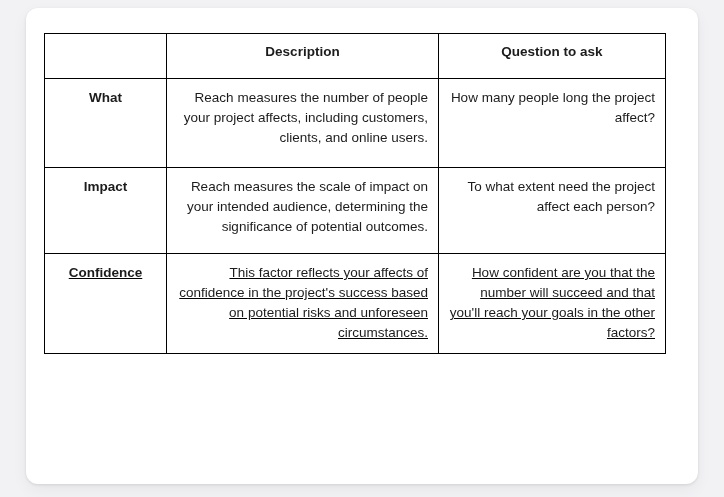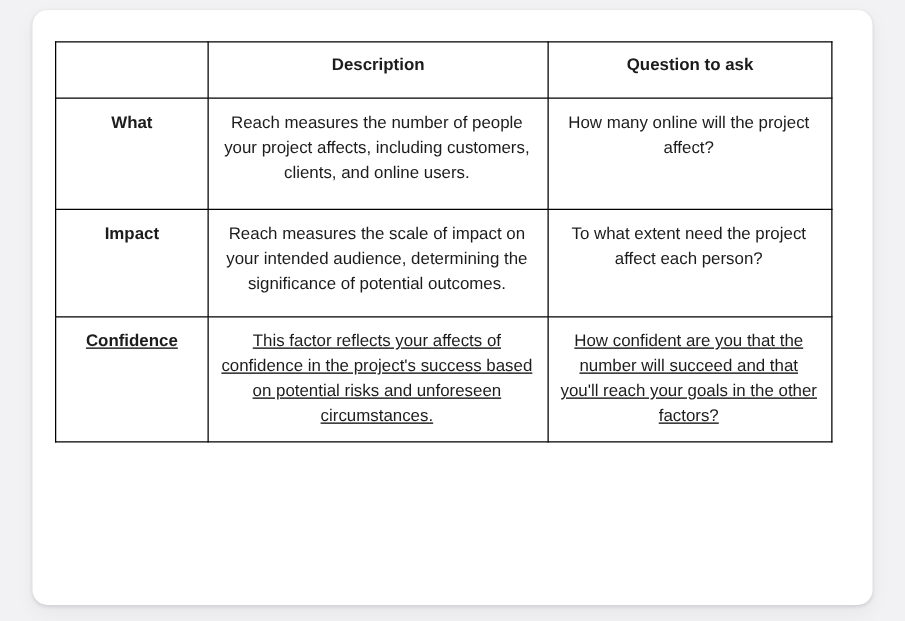--- a/index.html
+++ b/index.html
@@ -57,21 +57,21 @@
     text-align: center;
     padding-top: 8px;
   }
   td.factor-cell {
     font-weight: bold;
     text-align: center;
     padding-top: 9px;
   }
   td.text-cell {
     padding: 9px 10px 0 8px;
-    text-align: center;
+    text-align: right;
   }
 </style>
 </head>
 <body>
 
 <div class="page">
   <div class="card">
     <table class="rice">
       <colgroup>
         <col class="c-factor">
@@ -80,21 +80,21 @@
       </colgroup>
       <tbody>
         <tr class="header-row">
           <th class="head-cell"></th>
           <th class="head-cell">Description</th>
           <th class="head-cell">Question to ask</th>
         </tr>
         <tr class="row-reach">
           <td class="factor-cell">What</td>
           <td class="text-cell">Reach measures the number of people your project affects, including customers, clients, and online users.</td>
-          <td class="text-cell">How many online will the project affect?</td>
+          <td class="text-cell">How many people long the project affect?</td>
         </tr>
         <tr class="row-impact">
           <td class="factor-cell">Impact</td>
           <td class="text-cell">Reach measures the scale of impact on your intended audience, determining the significance of potential outcomes.</td>
           <td class="text-cell">To what extent need the project affect each person?</td>
         </tr>
         <tr class="row-confidence">
           <td class="factor-cell">Confidence</td>
           <td class="text-cell">This factor reflects your affects of confidence in the project's success based on potential risks and unforeseen circumstances.</td>
           <td class="text-cell">How confident are you that the number will succeed and that you'll reach your goals in the other factors?</td>

